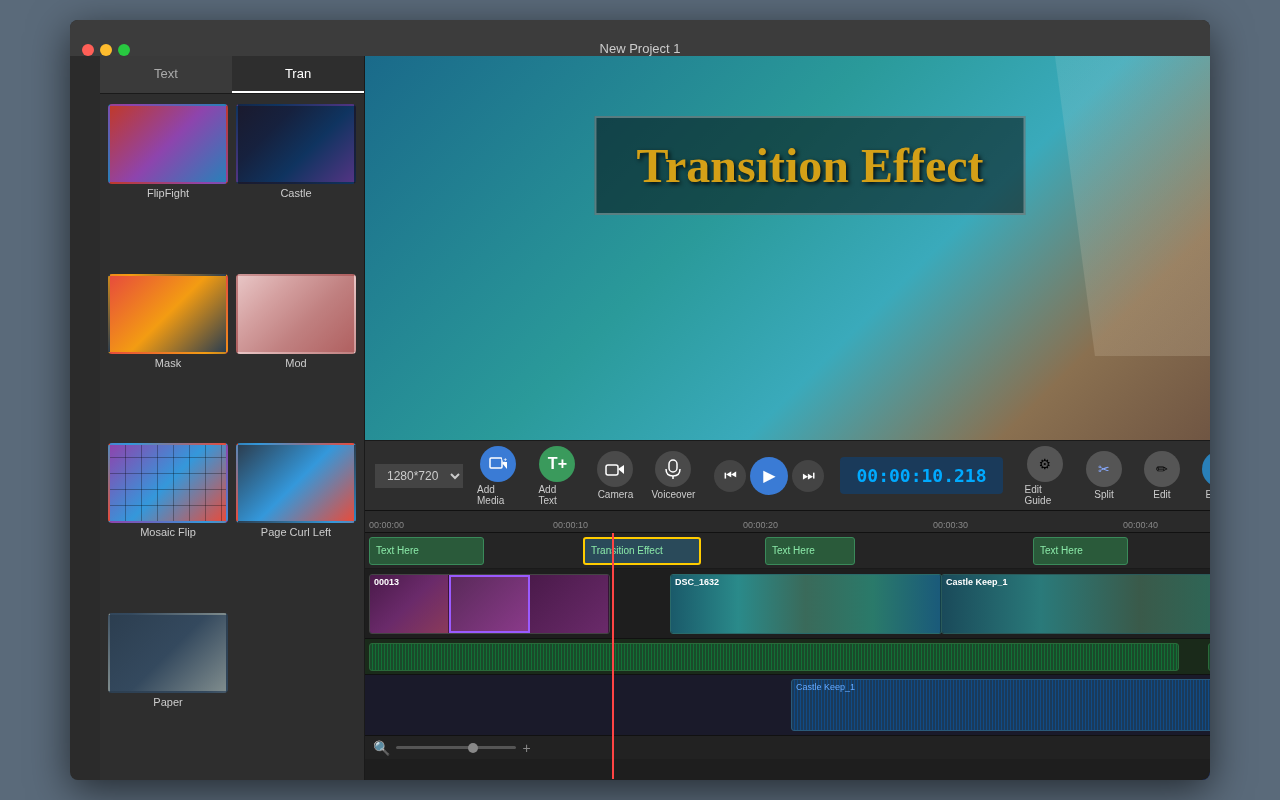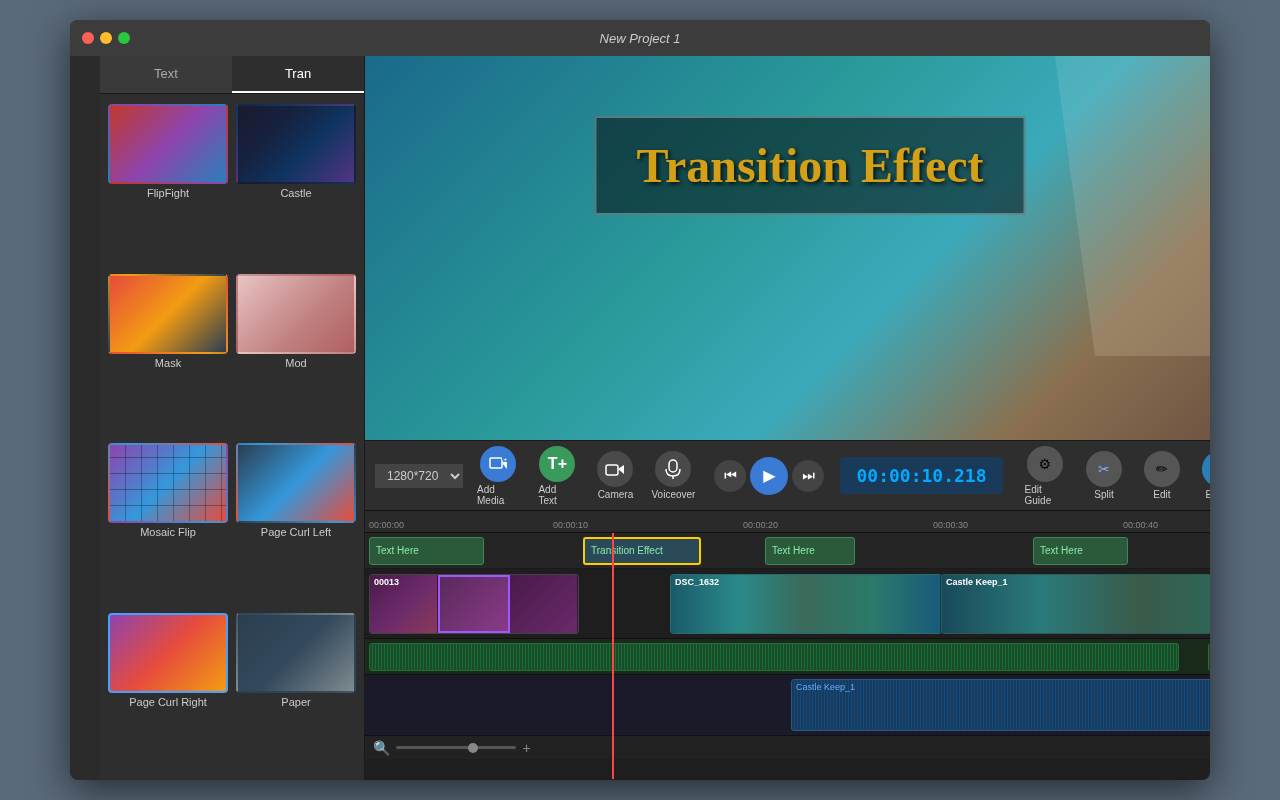--- a/index.html
+++ b/index.html
@@ -22,24 +22,23 @@
       border-radius: 8px;
       overflow: hidden;
       box-shadow: 0 10px 40px rgba(0,0,0,0.6);
     }
 
     
     #title-bar {
       height: 36px;
       background: #3c3c3c;
       display: flex;
-      align-items: center;
+      align-items: flex-end;
       padding: 0 12px;
       position: relative;
-      font-style: italic;
     }
     .traffic-lights {
       display: flex; gap: 6px;
     }
     .tl { width: 12px; height: 12px; border-radius: 50%; }
     .tl-red { background: #ff5f57; }
     .tl-yellow { background: #febc2e; }
     .tl-green { background: #28c840; }
     #window-title {
       position: absolute; left: 50%; transform: translateX(-50%);
@@ -470,24 +469,20 @@
         <div class="effect-item">
           <div class="effect-thumb thumb-mosaic">
             <div class="grid-overlay"></div>
           </div>
           <span class="effect-label">Mosaic Flip</span>
         </div>
         <div class="effect-item">
           <div class="effect-thumb thumb-pagecurlleft"></div>
           <span class="effect-label">Page Curl Left</span>
         </div>
-        <div class="effect-item selected">
-          <div class="effect-thumb thumb-pagecurlright" style="border: 2px solid #4a9eff;"></div>
-          <span class="effect-label">Page Curl Right</span>
-        </div>
         <div class="effect-item">
           <div class="effect-thumb thumb-paper"></div>
           <span class="effect-label">Paper</span>
         </div>
       </div>
     </div>
 
     <div id="center-area">
 
       <div id="preview">
@@ -608,21 +603,21 @@
             <div class="text-clip" style="left:400px; width:90px;">
               <span>Text Here</span>
             </div>
             <div class="text-clip" style="left:668px; width:95px;">
               <span>Text Here</span>
             </div>
           </div>
 
           <div id="video-track">
 
-            <div class="video-clip" style="left:4px; width:210px; background:#2a2a3a; border:1px solid #444;">
+            <div class="video-clip" style="left:4px; width:241px; background:#2a2a3a; border:1px solid #444;">
               <span class="video-label">00013</span>
               <div class="video-clip-inner">
                 <div class="video-frame" style="background:linear-gradient(135deg,#4a1a4a,#6a2a6a,#8a3a5a);"></div>
                 <div class="video-frame" style="background:linear-gradient(135deg,#5a2a5a,#8a3a8a); border: 2px solid #9a5aff;"></div>
                 <div class="video-frame" style="background:linear-gradient(135deg,#4a1a4a,#6a2a6a);"></div>
               </div>
             </div>
 
             <div class="video-clip" style="left:305px; width:272px; background:#1a3a3a; border:1px solid #2a6a6a;">
               <span class="video-label">DSC_1632</span>

